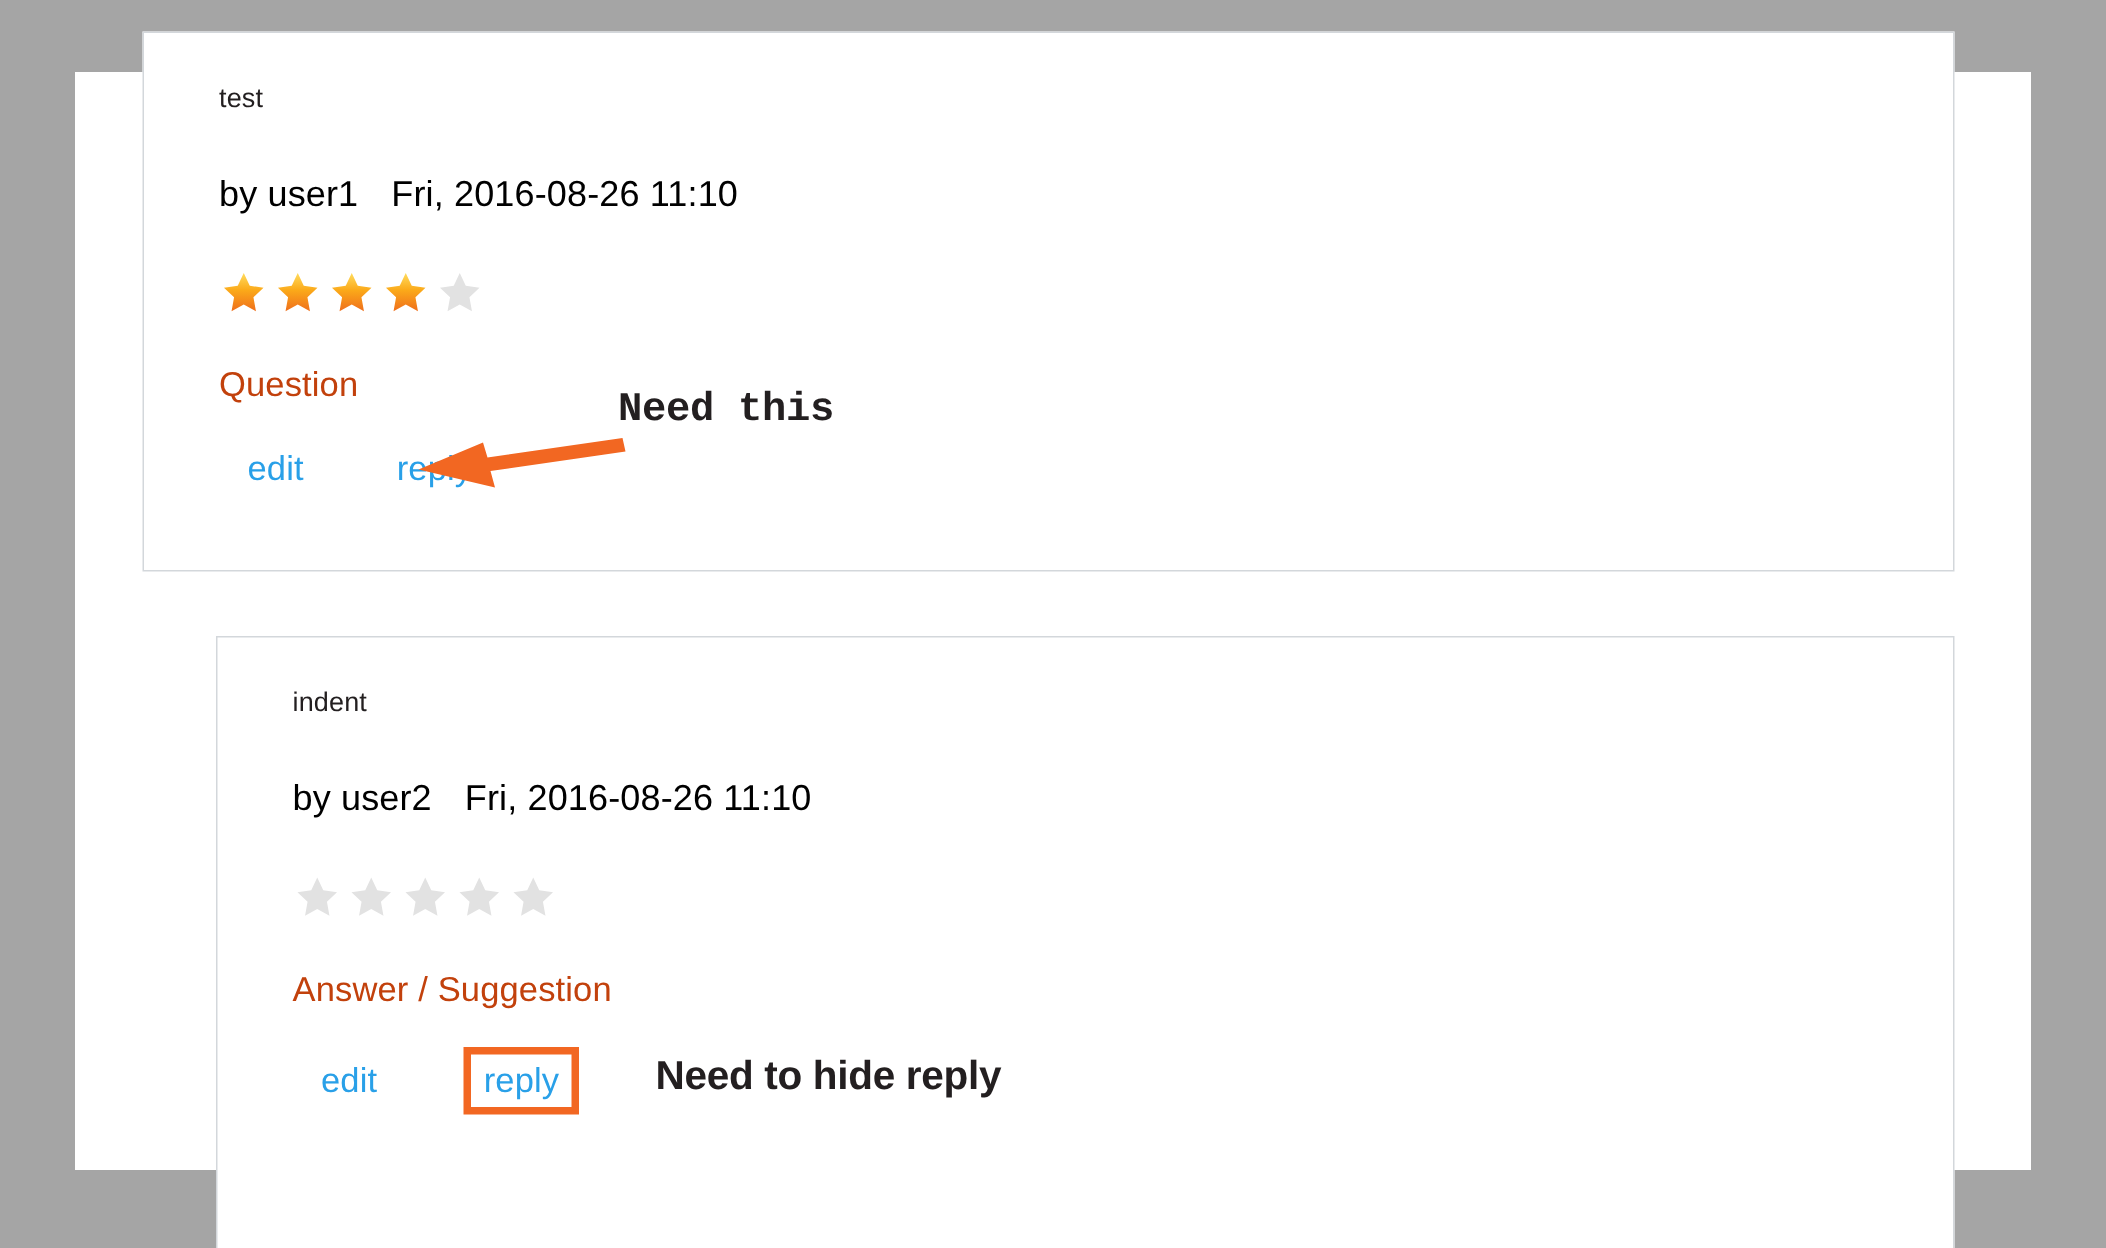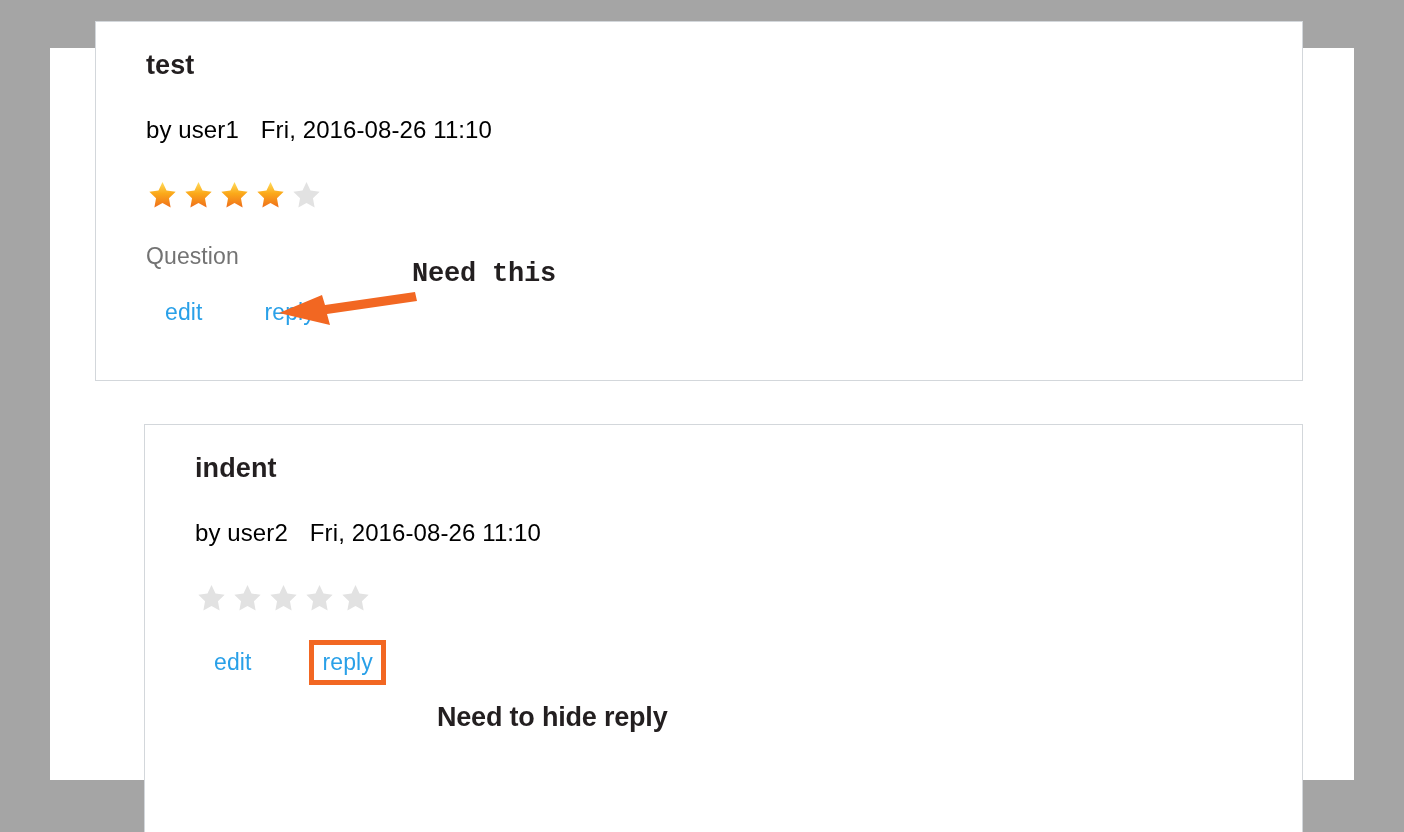--- a/index.html
+++ b/index.html
@@ -49,24 +49,24 @@
 
   .comment-inner {
     position: absolute;
     left: 0;
     top: 0;
   }
   #comment-box-1 .comment-inner { left: 50px; top: 29px; }
   #comment-box-2 .comment-inner { left: 50px; top: 29px; }
 
   .comment-title {
-    font-size: 27px;
+    font-size: 18px;
     line-height: 28px;
     color: #231f20;
-    font-weight: 700;
+    font-weight: 400;
     margin: 0;
     letter-spacing: 0.1px;
   }
 
   .comment-meta {
     margin-top: 37px;
     font-size: 24px;
     line-height: 28px;
     color: #000000;
     white-space: nowrap;
@@ -88,21 +88,21 @@
     display: block;
     width: 33px;
     height: 31px;
   }
 
   
   .comment-body {
     margin-top: 31px;
     font-size: 23px;
     line-height: 27px;
-    color: #737373;
+    color: #c2410c;
     letter-spacing: 0.1px;
   }
 
   
   .links-row {
     margin-top: 29px;
     margin-left: 19px;
     font-size: 23px;
     line-height: 27px;
     display: flex;
@@ -250,20 +250,21 @@
         <path fill="#e2e2e2" d="M12 1.6l3.1 6.55 7.1 .95 -5.2 5 1.3 7.2 -6.3 -3.5 -6.3 3.5 1.3 -7.2 -5.2 -5 7.1 -.95z"></path>
       </svg>
       <svg class="star" viewBox="0 0 24 24">
         <path fill="#e2e2e2" d="M12 1.6l3.1 6.55 7.1 .95 -5.2 5 1.3 7.2 -6.3 -3.5 -6.3 3.5 1.3 -7.2 -5.2 -5 7.1 -.95z"></path>
       </svg>
       <svg class="star" viewBox="0 0 24 24">
         <path fill="#e2e2e2" d="M12 1.6l3.1 6.55 7.1 .95 -5.2 5 1.3 7.2 -6.3 -3.5 -6.3 3.5 1.3 -7.2 -5.2 -5 7.1 -.95z"></path>
       </svg>
     </div>
 
+    <div class="comment-body">Answer / Suggestion</div>
 
     <div class="links-row">
       <a href="#">edit</a>
       <span class="link-gap"></span>
       <span class="reply-highlight">
         <a href="#">reply</a>
       </span>
     </div>
 
   </div>

